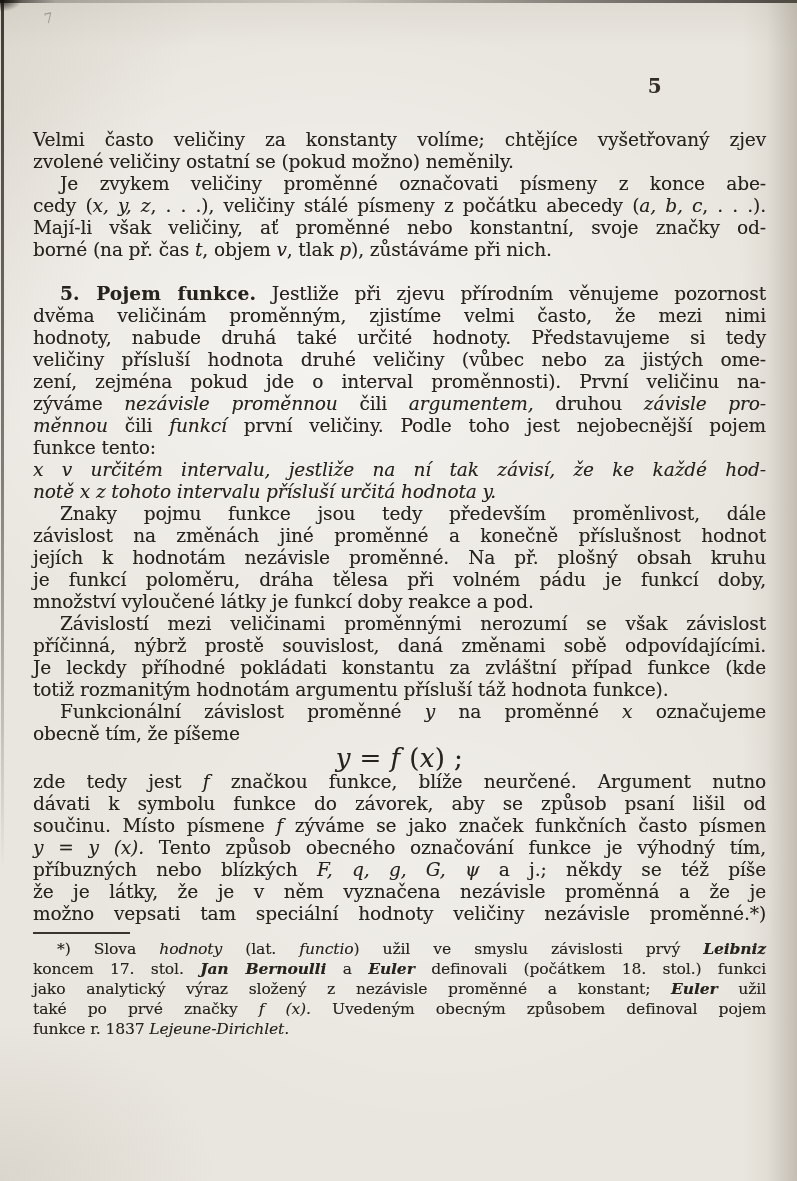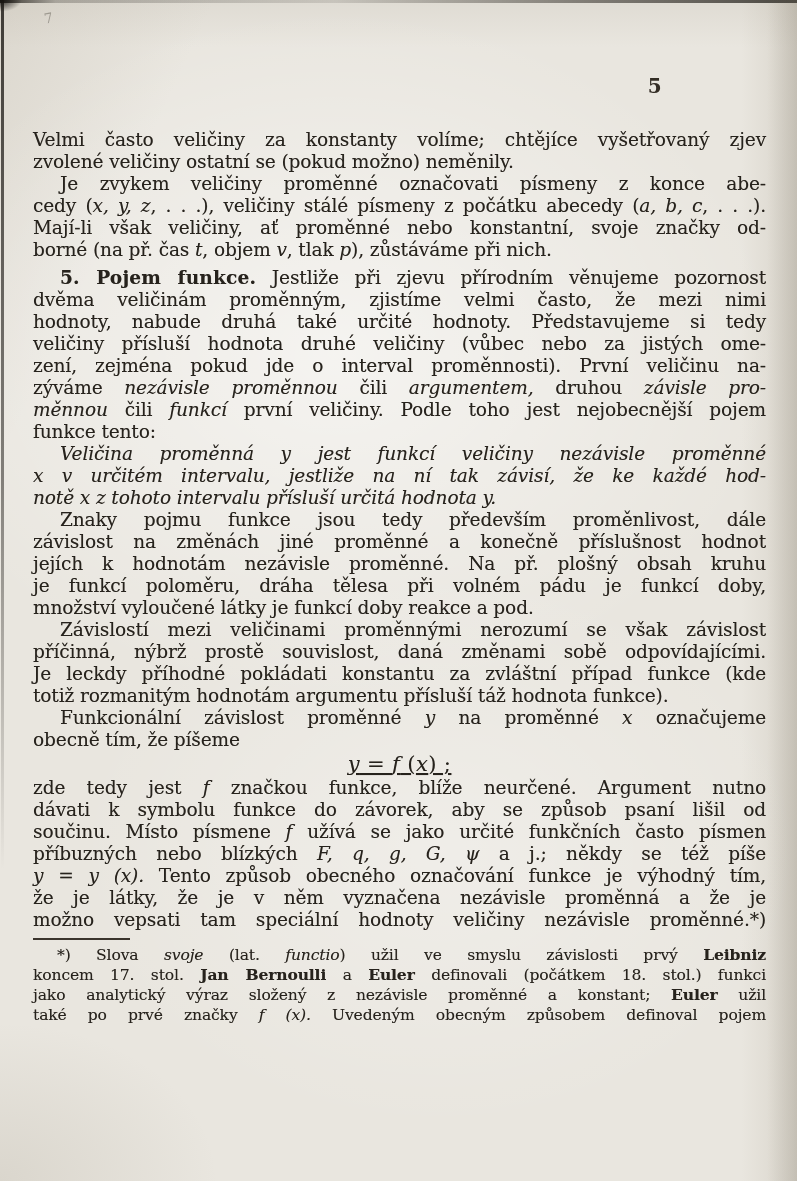--- a/index.html
+++ b/index.html
@@ -39,29 +39,29 @@
     font-size:20px;font-weight:bold;color:#332d25;letter-spacing:.5px;
   }
   
   .text-block{
     position:absolute;left:33px;top:129px;width:733px;
     font-size:18.5px;line-height:22px;
     letter-spacing:-0.1px;
     text-shadow:0.2px 0.2px 0.2px rgba(38,32,25,.35);
   }
   .paragraph{margin:0;}
-  .section-start{margin-top:6px;}
+  .section-start{margin-top:22px;}
   .line{text-align:justify;text-align-last:justify;}
   .line.last{text-align-last:left;}
   .line.indent{text-indent:27px;}
-  .line.formula{text-align-last:center;font-size:21px;
-    letter-spacing:.4px;margin:2px 0;text-decoration:underline;}
+  .line.formula{text-align-last:center;font-size:26px;
+    letter-spacing:.4px;margin:2px 0;}
   .seg-i{font-style:italic;}
   .seg-b{font-weight:bold;letter-spacing:.2px;}
-  .seg-bi{font-weight:bold;}
+  .seg-bi{font-weight:bold;font-style:italic;}
   .footnote-block{margin-top:2px;font-size:15.5px;line-height:20px;}
   .footnote-block .line.indent{text-indent:24px;}
   .fn-rule{width:97px;border:0;border-top:2px solid #3a342c;margin:7px 0 5px 0;}
 </style>
 </head>
 <body>
 
 <div class="page">
   <div class="edge-top"></div>
   <div class="corner-tl"></div>
@@ -88,21 +88,20 @@
           <div class="line indent"><span class="seg-b">5. Pojem funkce.</span><span> Jestliže při zjevu přírodním věnujeme pozornost</span></div>
           <div class="line"><span>dvěma veličinám proměnným, zjistíme velmi často, že mezi nimi</span></div>
           <div class="line"><span>hodnoty, nabude druhá také určité hodnoty. Představujeme si tedy</span></div>
           <div class="line"><span>veličiny přísluší hodnota druhé veličiny (vůbec nebo za jistých ome-</span></div>
           <div class="line"><span>zení, zejména pokud jde o interval proměnnosti). První veličinu na-</span></div>
           <div class="line"><span>zýváme </span><span class="seg-i">nezávisle proměnnou</span><span> čili </span><span class="seg-i">argumentem,</span><span> druhou </span><span class="seg-i">závisle pro-</span></div>
           <div class="line"><span class="seg-i">měnnou</span><span> čili </span><span class="seg-i">funkcí</span><span> první veličiny. Podle toho jest nejobecnější pojem</span></div>
           <div class="line last"><span>funkce tento:</span></div>
         </div>
         <div class="paragraph">
-          <div class="line indent"><span class="seg-i">Veličina proměnná y jest funkcí veličiny nezávisle proměnné</span></div>
           <div class="line"><span class="seg-i">x v určitém intervalu, jestliže na ní tak závisí, že ke každé hod-</span></div>
           <div class="line last"><span class="seg-i">notě x z tohoto intervalu přísluší určitá hodnota y.</span></div>
         </div>
         <div class="paragraph">
           <div class="line indent"><span>Znaky pojmu funkce jsou tedy především proměnlivost, dále</span></div>
           <div class="line"><span>závislost na změnách jiné proměnné a konečně příslušnost hodnot</span></div>
           <div class="line"><span>jejích k hodnotám nezávisle proměnné. Na př. plošný obsah kruhu</span></div>
           <div class="line"><span>je funkcí poloměru, dráha tělesa při volném pádu je funkcí doby,</span></div>
           <div class="line last"><span>množství vyloučené látky je funkcí doby reakce a pod.</span></div>
         </div>
@@ -113,30 +112,31 @@
           <div class="line last"><span>totiž rozmanitým hodnotám argumentu přísluší táž hodnota funkce).</span></div>
         </div>
         <div class="paragraph">
           <div class="line indent"><span>Funkcionální závislost proměnné </span><span class="seg-i">y</span><span> na proměnné </span><span class="seg-i">x</span><span> označujeme</span></div>
           <div class="line last"><span>obecně tím, že píšeme</span></div>
         </div>
         <div class="line formula"><span class="seg-i">y</span><span> = </span><span class="seg-i">f</span><span> (</span><span class="seg-i">x</span><span>) ;</span></div>
         <div class="paragraph">
           <div class="line"><span>zde tedy jest </span><span class="seg-i">f</span><span> značkou funkce, blíže neurčené. Argument nutno</span></div>
           <div class="line"><span>dávati k symbolu funkce do závorek, aby se způsob psaní lišil od</span></div>
-          <div class="line"><span>součinu. Místo písmene </span><span class="seg-i">f</span><span> užívá se jako určité funkčních často písmen</span></div>
+          <div class="line"><span>součinu. Místo písmene </span><span class="seg-i">f</span><span> zýváme se jako značek funkčních často písmen</span></div>
+          <div class="line"><span class="seg-i">y = y (x).</span><span> Tento způsob obecného označování funkce je výhodný tím,</span></div>
           <div class="line"><span>příbuzných nebo blízkých </span><span class="seg-i">F, q, g, G, ψ</span><span> a j.; někdy se též píše</span></div>
-          <div class="line"><span class="seg-i">y = y (x).</span><span> Tento způsob obecného označování funkce je výhodný tím,</span></div>
           <div class="line"><span>že je látky, že je v něm vyznačena nezávisle proměnná a že je</span></div>
           <div class="line"><span>možno vepsati tam speciální hodnoty veličiny nezávisle proměnné.*)</span></div>
         </div>
       </div>
     <hr class="fn-rule">
     <div id="footnote-text" class="footnote-block">
         <div class="paragraph">
-          <div class="line indent"><span>*) Slova </span><span class="seg-i">svoje</span><span> (lat. </span><span class="seg-i">functio</span><span>) užil ve smyslu závislosti prvý </span><span class="seg-bi">Leibniz</span></div>
+          <div class="line indent"><span>*) Slova </span><span class="seg-i">hodnoty</span><span> (lat. </span><span class="seg-i">functio</span><span>) užil ve smyslu závislosti prvý </span><span class="seg-bi">Leibniz</span></div>
           <div class="line"><span>koncem 17. stol. </span><span class="seg-bi">Jan Bernoulli</span><span> a </span><span class="seg-bi">Euler</span><span> definovali (počátkem 18. stol.) funkci</span></div>
           <div class="line"><span>jako analytický výraz složený z nezávisle proměnné a konstant; </span><span class="seg-bi">Euler</span><span> užil</span></div>
           <div class="line"><span>také po prvé značky </span><span class="seg-i">f (x).</span><span> Uvedeným obecným způsobem definoval pojem</span></div>
+          <div class="line last"><span>funkce r. 1837 </span><span class="seg-i">Lejeune-Dirichlet.</span></div>
         </div>
       </div>
   </div>
 </div>
 
 </body></html>

